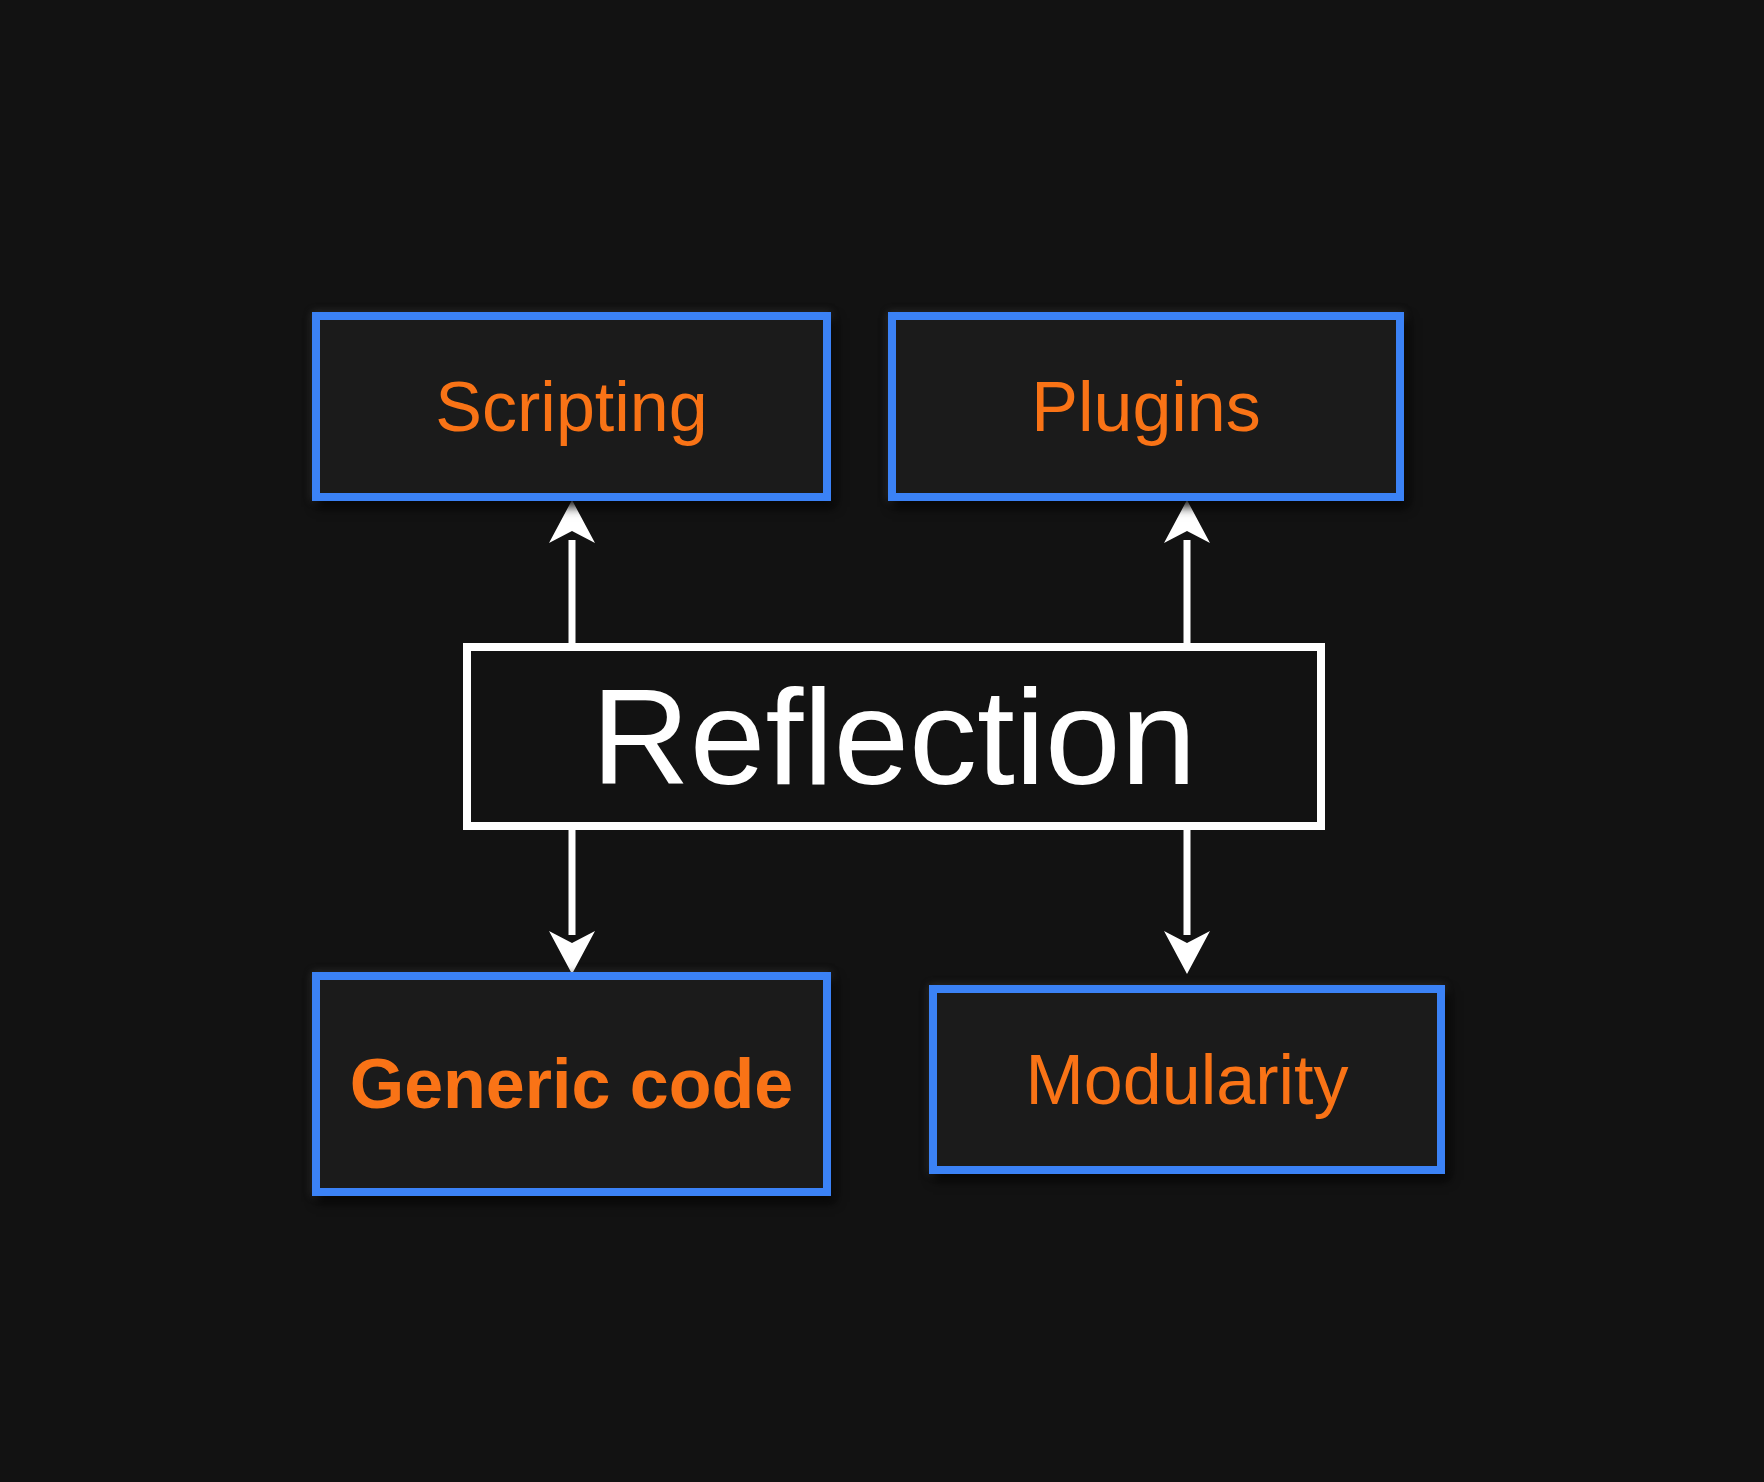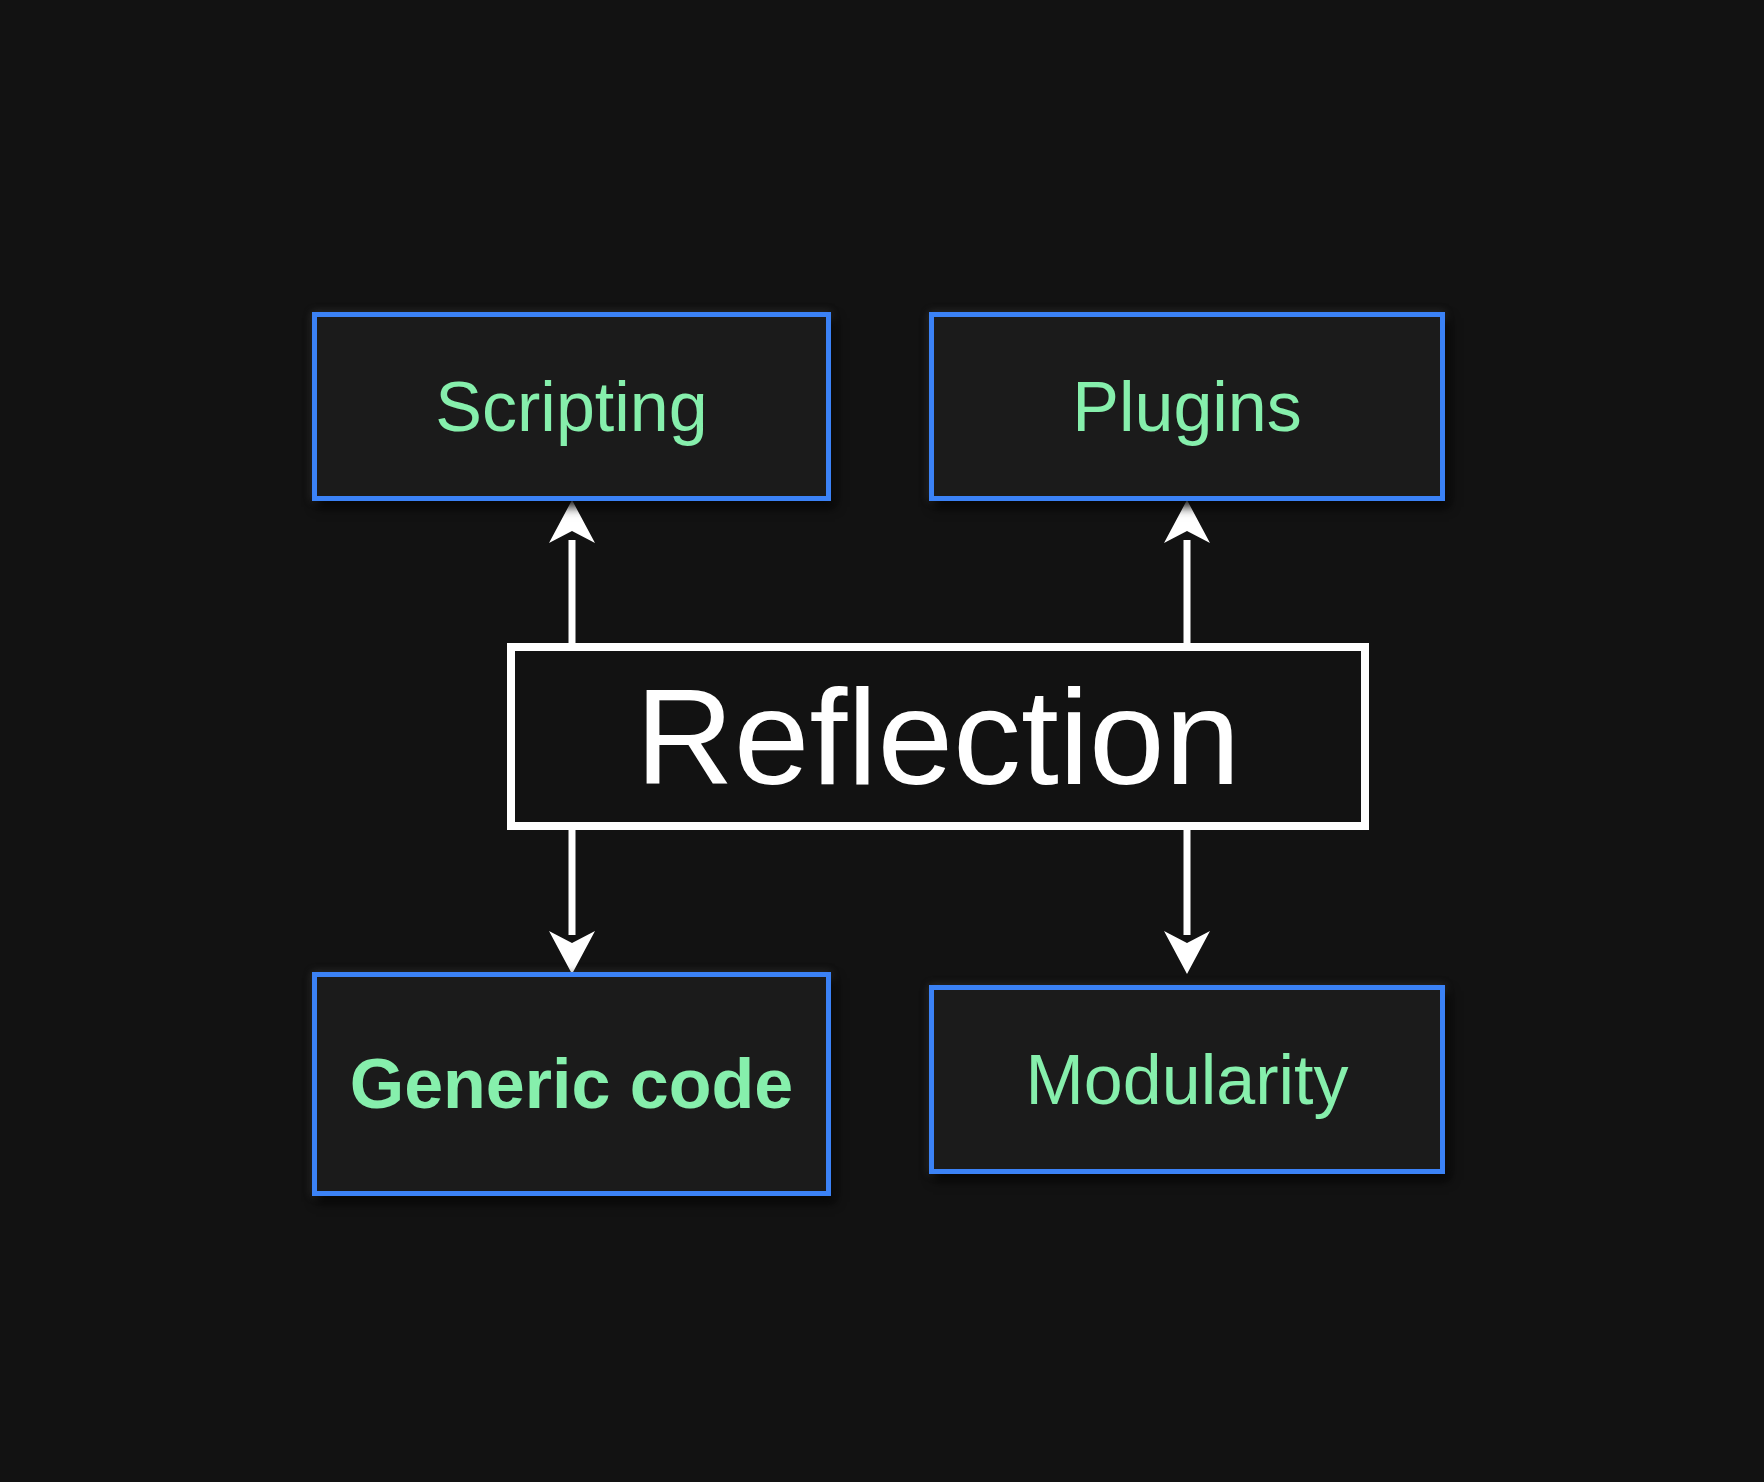--- a/index.html
+++ b/index.html
@@ -1,23 +1,23 @@
 <!DOCTYPE html>
 <html><head>
 <meta charset="utf-8">
 <style>
   html, body { margin:0; padding:0; }
   body { width:1764px; height:1482px; background:#121212; position:relative; overflow:hidden;
          font-family:"Liberation Sans", sans-serif; }
-  .node { position:absolute; box-sizing:border-box; background:#1b1b1b; border:5px solid #3b82f6;
-          display:flex; align-items:center; justify-content:center; color:#86efac;
+  .node { position:absolute; box-sizing:border-box; background:#1b1b1b; border:8px solid #3b82f6;
+          display:flex; align-items:center; justify-content:center; color:#f97316;
           box-shadow: 4px 6px 10px rgba(0,0,0,0.9), 0 0 8px rgba(120,120,120,0.35); }
   .node span { font-size:70px; line-height:1; }
   .center { position:absolute; box-sizing:border-box; background:#121212; border:8px solid #ffffff;
-            display:flex; align-items:center; justify-content:center; color:#ffffff;margin-left:44px; }
+            display:flex; align-items:center; justify-content:center; color:#ffffff; }
   .center span { font-size:136px; line-height:1; }
   svg.edges { position:absolute; left:0; top:0; }
 </style>
 </head>
 <body>
 
 <svg class="edges" width="1764" height="1482">
   <g stroke="#ffffff" stroke-width="7" fill="#ffffff">
     <line x1="572" y1="643" x2="572" y2="540"></line>
     <polygon stroke="none" points="572,500 549,543 572,531 595,543"></polygon>
@@ -26,21 +26,21 @@
     <line x1="572" y1="830" x2="572" y2="935"></line>
     <polygon stroke="none" points="572,974 549,931 572,943 595,931"></polygon>
     <line x1="1187" y1="830" x2="1187" y2="935"></line>
     <polygon stroke="none" points="1187,974 1164,931 1187,943 1210,931"></polygon>
   </g>
 </svg>
 
 <div class="node" style="left:312px; top:312px; width:519px; height:189px;">
   <span>Scripting</span>
 </div>
-<div class="node" style="left:929px; top:312px; width:516px; height:189px;">
+<div class="node" style="left:888px; top:312px; width:516px; height:189px;">
   <span>Plugins</span>
 </div>
 <div class="center" style="left:463px; top:643px; width:862px; height:187px;">
   <span>Reflection</span>
 </div>
 <div class="node" style="left:312px; top:972px; width:519px; height:224px;font-weight:bold;">
   <span>Generic code</span>
 </div>
 <div class="node" style="left:929px; top:972px; width:516px; height:189px;margin-top:13px;">
   <span>Modularity</span>

